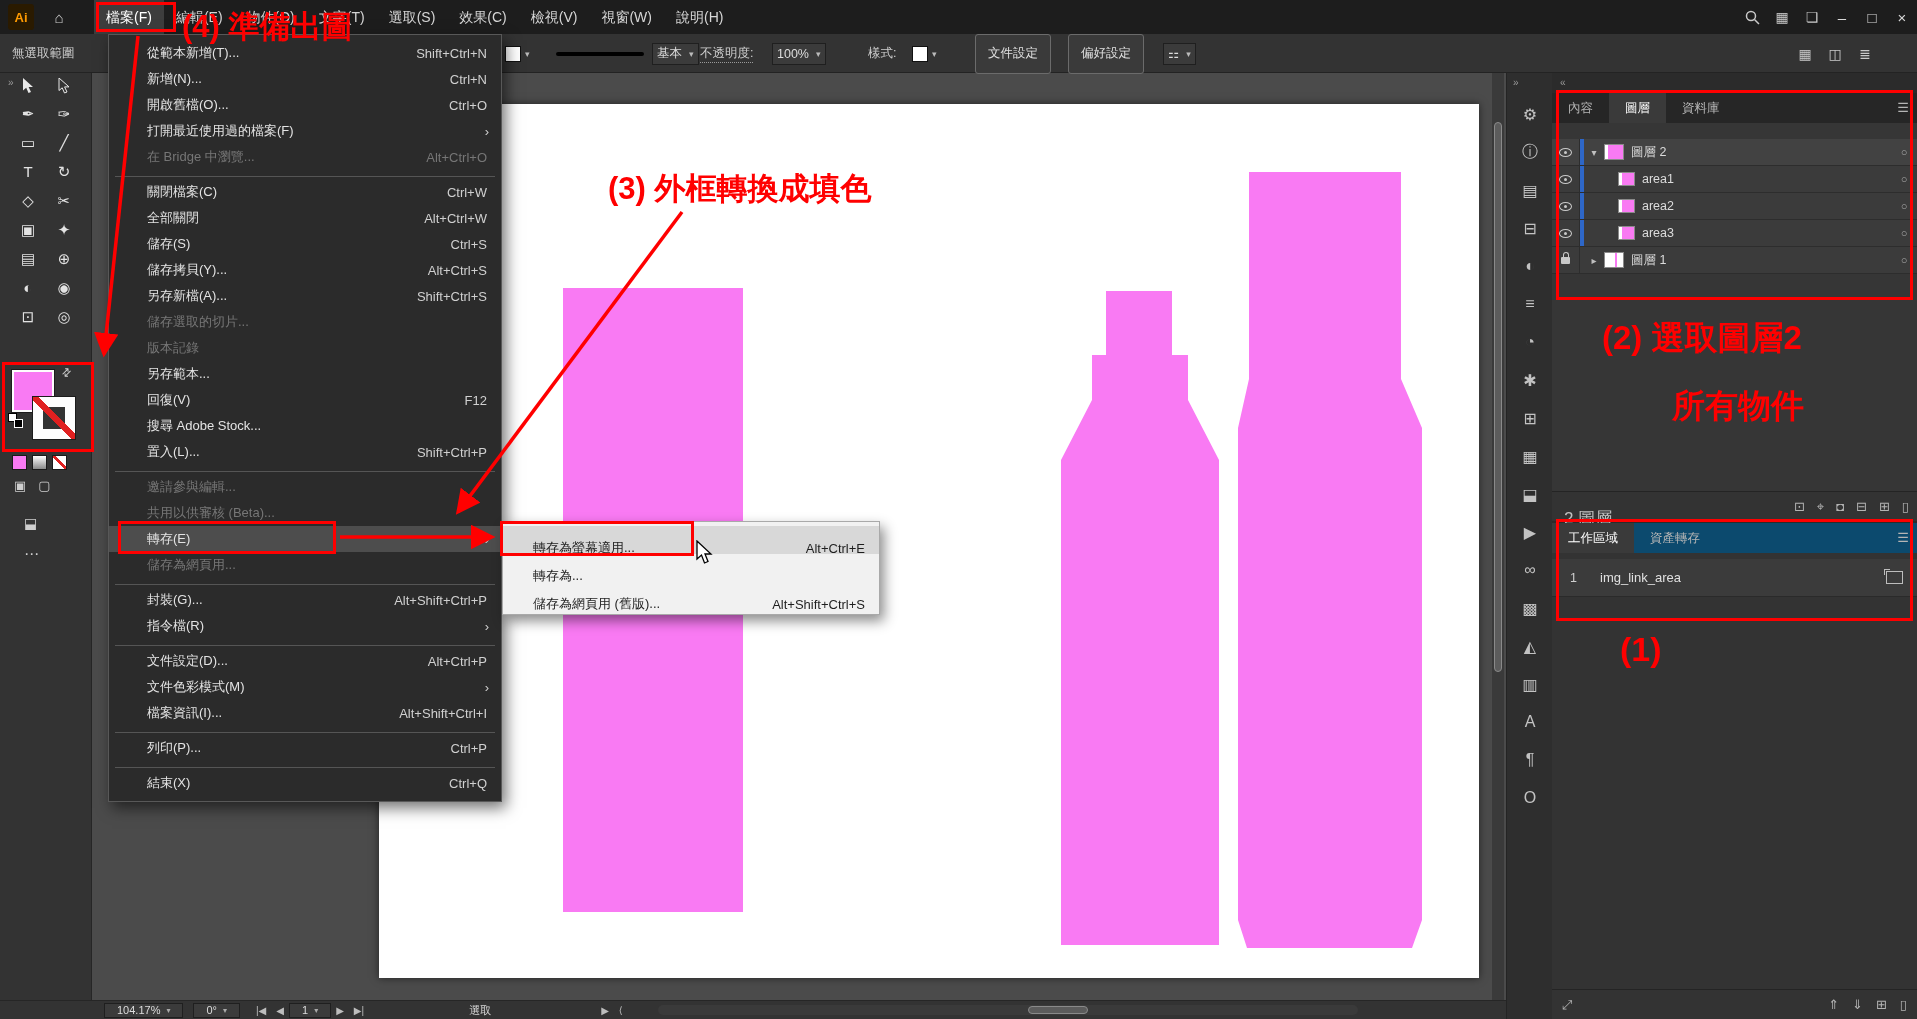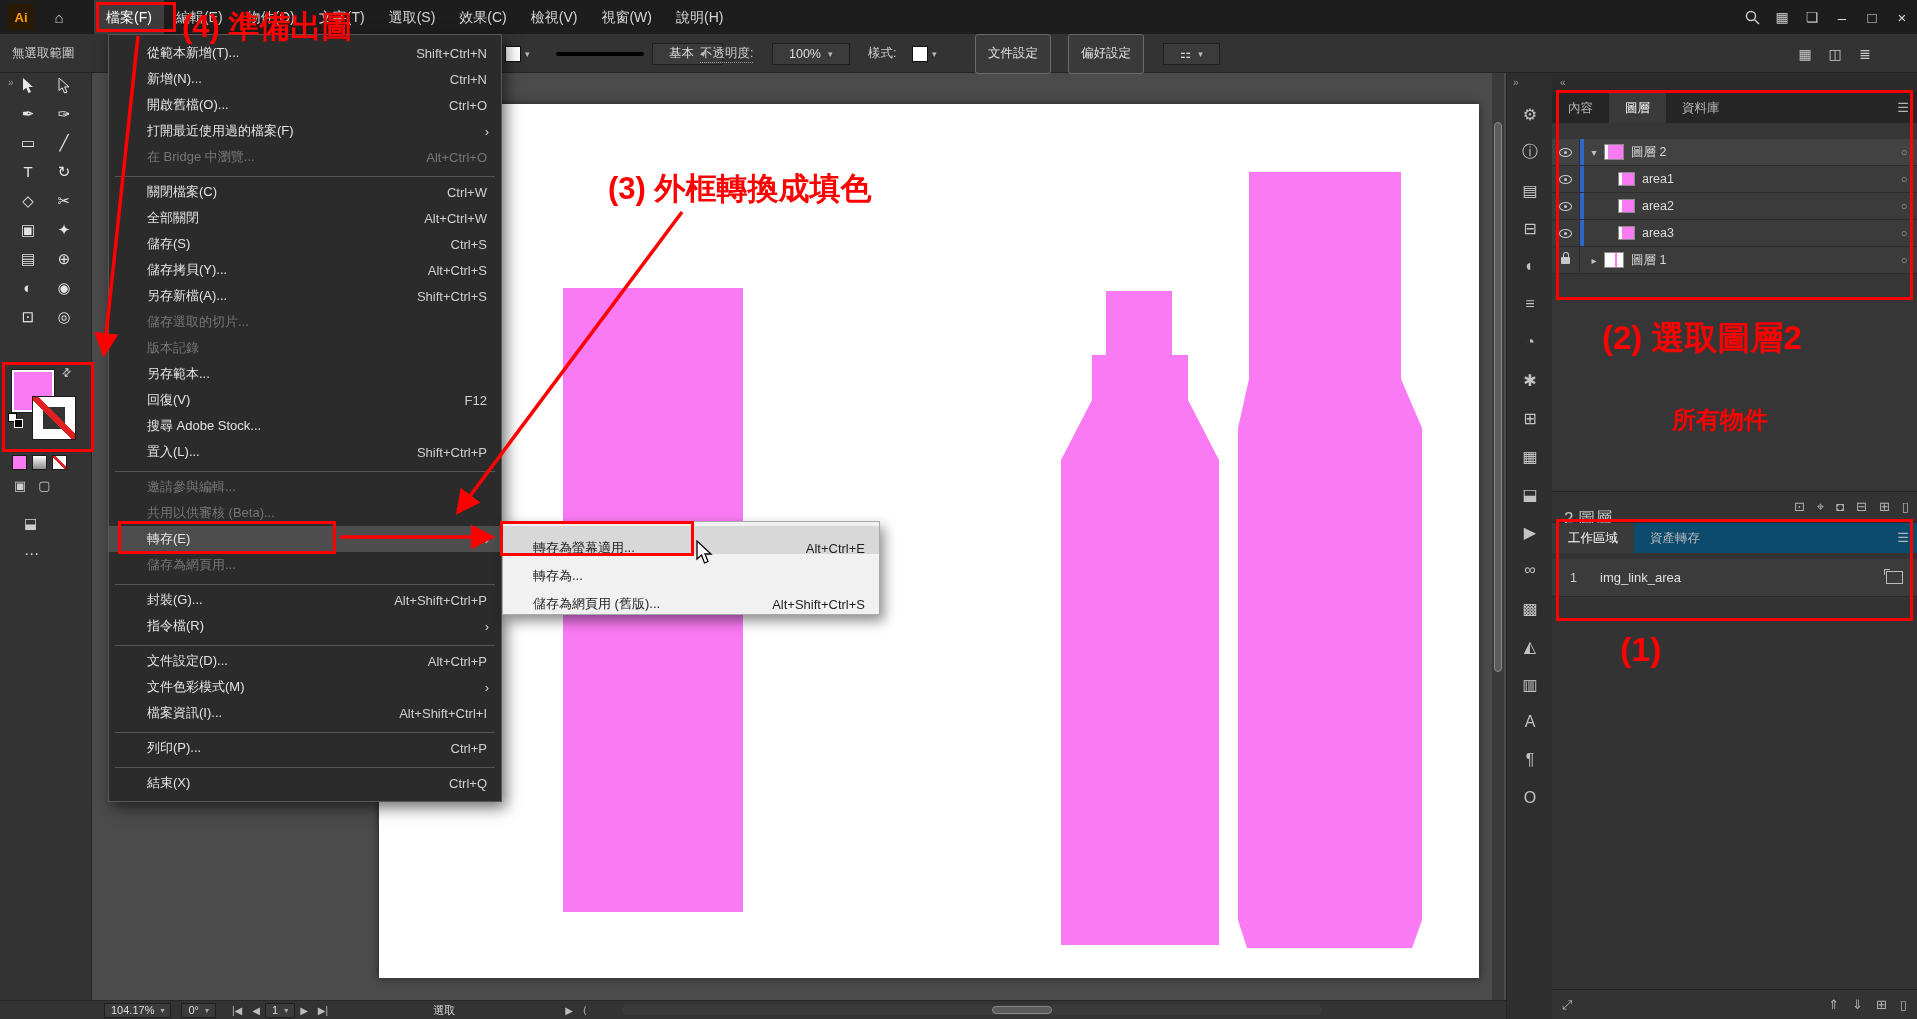--- a/index.html
+++ b/index.html
@@ -22,21 +22,21 @@
   .tb-ico { width:30px; height:34px; display:flex; align-items:center;
     justify-content:center; color:#c9c9c9; font-size:14px; }
   .win-btn { width:30px; height:34px; display:flex; align-items:center;
     justify-content:center; color:#d9d9d9; font-size:15px; }
 
   
   #controlbar { position:absolute; left:0; top:34px; width:1917px; height:39px;
     background:#333333; border-bottom:1px solid #232323; z-index:30; color:#cfcfcf; }
   #controlbar .abs { position:absolute; top:0; height:39px; display:flex; align-items:center; }
   .dd { border:1px solid #1f1f1f; background:#3b3b3b; height:22px; display:flex;
-    align-items:center; padding:0 16px; font-size:12.5px; color:#ddd; }
+    align-items:center; padding:0 4px; font-size:12.5px; color:#ddd; }
   .dd::after { content:"▾"; font-size:9px; margin-left:7px; color:#bbb; }
   .mini-swatch { width:16px; height:16px; background:#fff; border:1px solid #111; }
   .stroke-line { width:88px; height:4px; background:linear-gradient(90deg,#000 0 70%,#000 100%); border-radius:2px; }
   .cb-btn { border:1px solid #6b6b6b; border-radius:3px; height:40px; padding:0 12px;
     font-size:12.5px; color:#e0e0e0; display:flex; align-items:center; background:#3a3a3a; }
   .cb-label { font-size:12.5px; color:#cfcfcf; }
   .cb-label.dotted { border-bottom:1px dotted #9a9a9a; }
 
   
   #toolbar { position:absolute; left:0; top:73px; width:92px; height:927px;
@@ -163,21 +163,21 @@
     border-left:1px solid #bdbdbd; border-top:1px solid #bdbdbd; }
   #panelfooter { position:absolute; left:0; top:916px; width:365px; height:30px;
     background:#333; border-top:1px solid #242424; display:flex; align-items:center; }
   #panelfooter .left-ico { margin-left:10px; }
   #panelfooter .ficons { margin-left:auto; margin-right:10px; display:flex; gap:13px; }
 
   
   #statusbar { position:absolute; left:0; top:1000px; width:1506px; height:19px;
     background:#333333; border-top:1px solid #262626; z-index:25; display:flex; align-items:center; }
   .sb-box { border:1px solid #1f1f1f; background:#3b3b3b; height:15px; line-height:13px;
-    padding:0 6px; font-size:11px; color:#dcdcdc; display:flex; align-items:center; }
+    padding:0 12px; font-size:11px; color:#dcdcdc; display:flex; align-items:center; }
   .sb-box::after { content:"▾"; font-size:8px; margin-left:6px; color:#aaa; }
   .sb-ico { color:#bdbdbd; font-size:10px; margin:0 5px; }
   .sb-text { color:#d5d5d5; font-size:11px; }
   #hscroll { position:relative; width:700px; height:10px; background:#3a3a3a;
     border-radius:5px; margin-left:30px; }
   #hscroll .thumb { position:absolute; left:370px; top:1px; width:60px; height:8px;
     background:#5c5c5c; border-radius:4px; }
 
   
   .ann { position:absolute; z-index:100; pointer-events:none; }
@@ -673,21 +673,21 @@
   <div class="rbox" style="left:96px;top:2px;width:80px;height:30px"></div>
   <div class="rbox" style="left:2px;top:362px;width:92px;height:90px"></div>
   <div class="rbox" style="left:118px;top:521px;width:218px;height:33px"></div>
   <div class="rbox" style="left:500px;top:521px;width:194px;height:35px"></div>
   <div class="rbox" style="left:1556px;top:90px;width:357px;height:210px"></div>
   <div class="rbox" style="left:1556px;top:519px;width:357px;height:102px"></div>
 
   <div class="rtext" style="left:182px;top:6px;font-size:31px">(4) 準備出圖</div>
   <div class="rtext" style="left:608px;top:168px;font-size:31px">(3) 外框轉換成填色</div>
   <div class="rtext" style="left:1602px;top:316px;font-size:33px">(2) 選取圖層2</div>
-  <div class="rtext" style="left:1672px;top:404px;font-size:24px">所有物件</div>
+  <div class="rtext" style="left:1672px;top:384px;font-size:33px">所有物件</div>
   <div class="rtext" style="left:1620px;top:630px;font-size:34px">(1)</div>
 
   <svg class="ann" width="1917" height="1019" style="left:0;top:0">
     <defs>
       <marker id="arrowhead" markerWidth="8" markerHeight="8" refX="6" refY="3.5" orient="auto">
         <polygon points="0 0, 7 3.5, 0 7" fill="#ff0000"></polygon>
       </marker>
     </defs>
     <line x1="138" y1="36" x2="104" y2="354" stroke="#ff0000" stroke-width="3.5" marker-end="url(#arrowhead)"></line>
     <line x1="682" y1="212" x2="458" y2="512" stroke="#ff0000" stroke-width="3.5" marker-end="url(#arrowhead)"></line>

